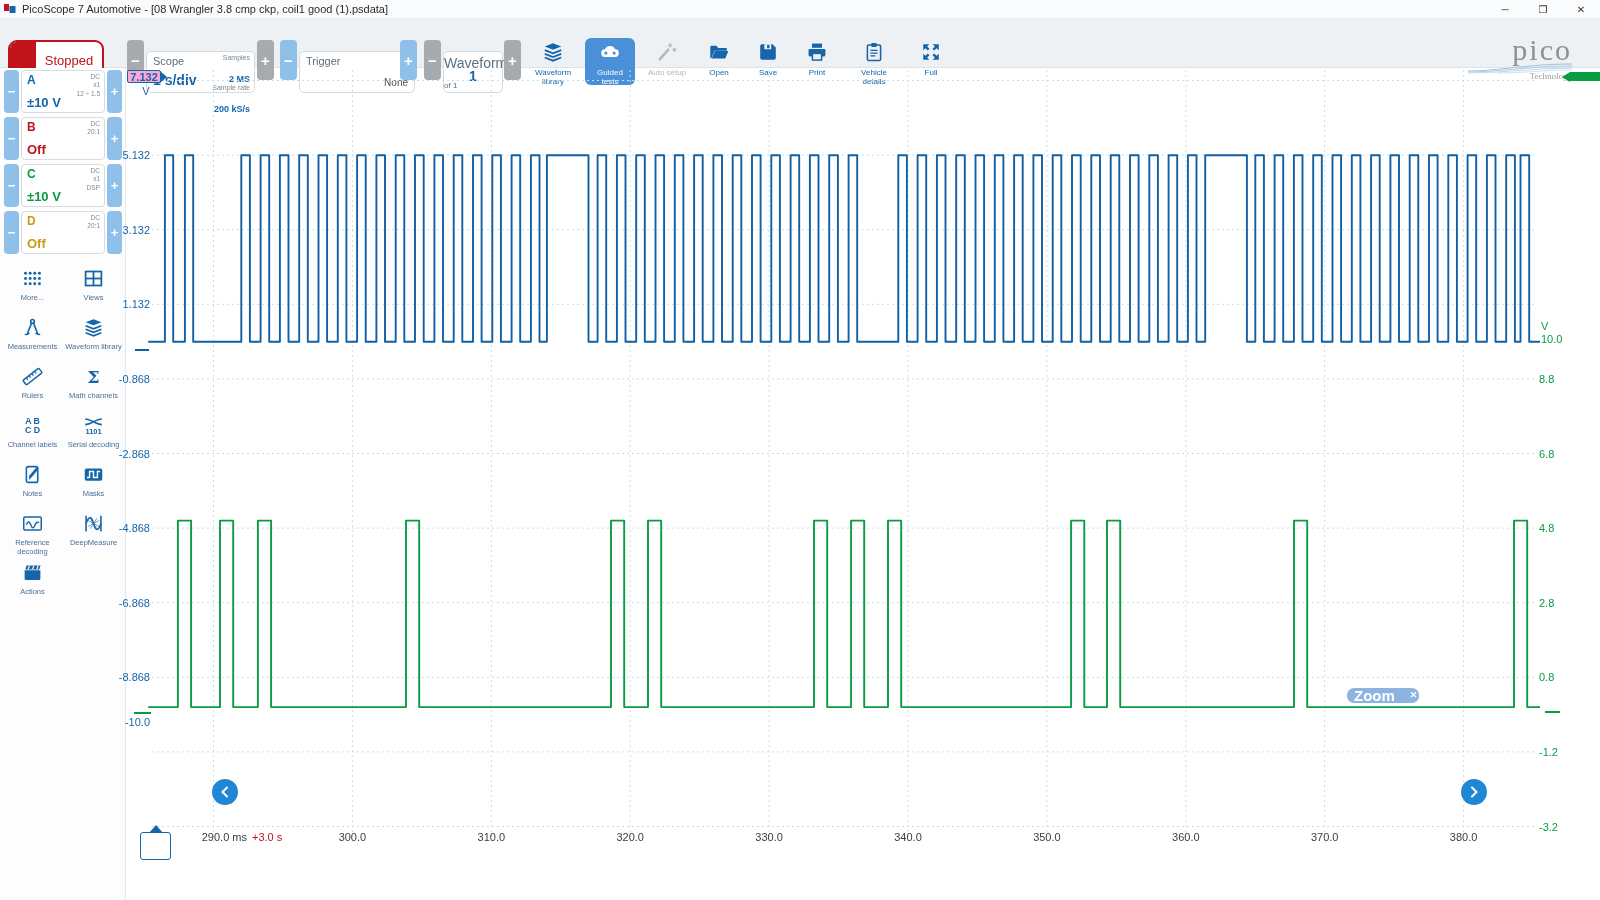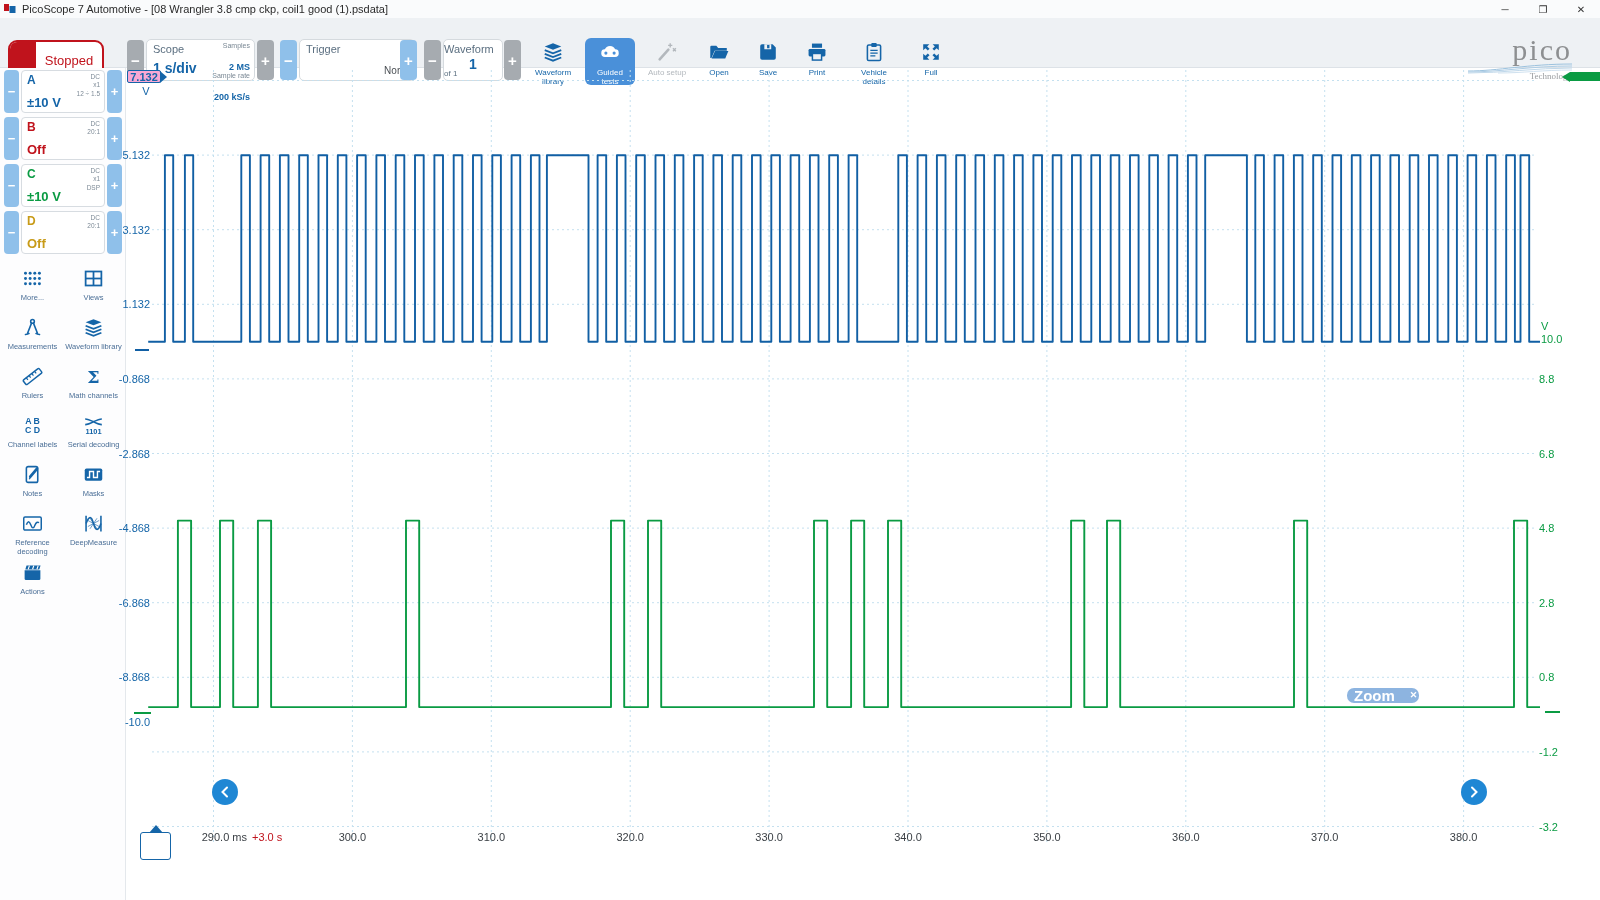--- a/index.html
+++ b/index.html
@@ -19,29 +19,29 @@
   .pill-stop { position:absolute; left:8px; top:22px; width:96px; height:40px;
                border:2px solid #c0131c; border-radius:9px; background:#fff; overflow:hidden;
                display:flex; align-items:center; }
   .pill-stop .block { width:26px; height:100%; background:#c0131c; }
   .pill-stop .lbl { flex:1; text-align:center; color:#c0131c; font-size:13px; }
   .stepbtn { position:absolute; top:22px; width:17px; height:40px; border-radius:4px;
              color:#fff; font-size:15px; font-weight:bold; display:flex; align-items:center;
              justify-content:center; }
   .stepbtn.gray { background:#a6abb0; }
   .stepbtn.blue { background:#8fc0ea; }
-  .tpanel { position:absolute; top:21px; height:42px; background:#fff; border:1px solid #d5dade;
+  .tpanel { position:absolute; top:33px; height:42px; background:#fff; border:1px solid #d5dade;
             border-radius:5px;padding-left:43px; }
   .tpanel .cap { position:absolute; left:6px; top:3px; font-size:11px; color:#5b6f80; }
   .scope-main { position:absolute; left:6px; bottom:4px; font-size:14px; font-weight:bold; color:#1565a8; }
   .scope-right { position:absolute; right:4px; top:2px; text-align:right; line-height:1.15; }
   .scope-right .s1 { font-size:7px; color:#7a8894; }
   .scope-right .s2 { font-size:9px; font-weight:bold; color:#1565a8;margin-top:12px; }
   .trig-none { position:absolute; right:6px; bottom:4px; font-size:10px; color:#4a4f54; }
-  .wf-cap { position:absolute; left:0; right:0; top:3px; text-align:left; font-size:11px; color:#5b6f80;}
+  .wf-cap { position:absolute; left:0; right:0; top:3px; text-align:left; font-size:14px; color:#5b6f80;}
   .wf-num { position:absolute; left:0; right:0; top:16px; text-align:center; font-size:14px; font-weight:bold; color:#1565a8;}
   .wf-of  { position:absolute; left:0; right:0; bottom:2px; font-size:8px; color:#5b6f80;}
   .tbtn-row { position:absolute; left:530px; top:20px; height:47px; display:flex; gap:9px; }
   .tbtn { min-width:40px; border-radius:6px; display:flex; flex-direction:column; align-items:center;
           justify-content:flex-start; padding:3px 3px 1px; color:#1565a8; }
   .tbtn svg { width:22px; height:22px; flex:none; }
   .tbtn .tl { font-size:8px; text-align:center; line-height:1.1; margin-top:2px; }
   .tbtn.active { background:#4a90d9; color:#fff; --btn-bg:#4a90d9; }
   .tbtn.disabled { color:#b3b8bd; }
   .logo { position:absolute; right:28px; top:19px; display:flex; flex-direction:column; align-items:flex-end; }

